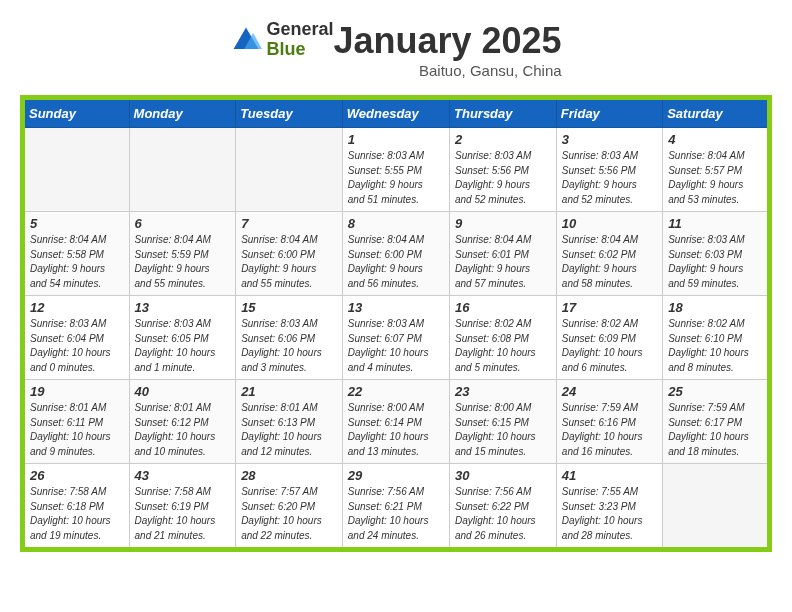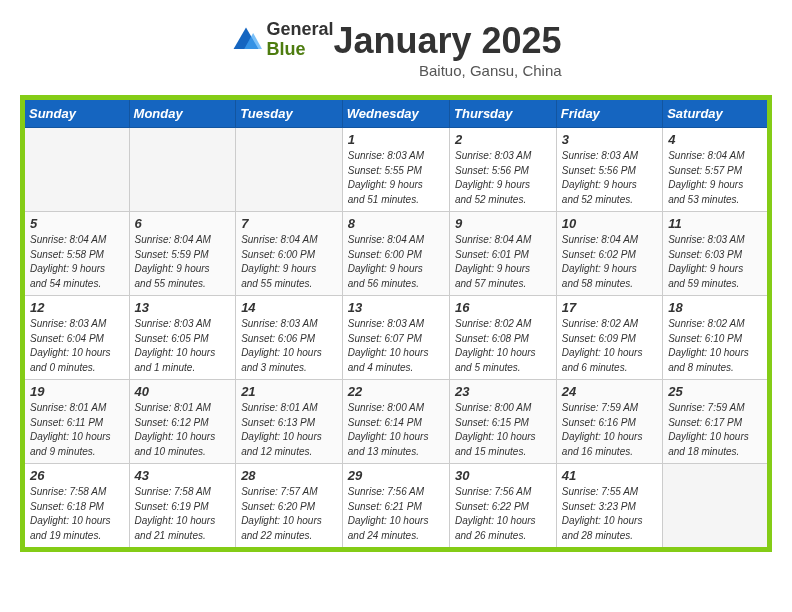--- a/index.html
+++ b/index.html
@@ -213,21 +213,21 @@
 and 0 minutes.</div>
         </td>
         <td>
           <span class="day-num">13</span>
           <div class="day-info" style="white-space: pre-line;">Sunrise: 8:03 AM
 Sunset: 6:05 PM
 Daylight: 10 hours
 and 1 minute.</div>
         </td>
         <td>
-          <span class="day-num">14</span>
+          <span class="day-num">15</span>
           <div class="day-info" style="white-space: pre-line;">Sunrise: 8:03 AM
 Sunset: 6:06 PM
 Daylight: 10 hours
 and 3 minutes.</div>
         </td>
         <td>
           <span class="day-num">13</span>
           <div class="day-info" style="white-space: pre-line;">Sunrise: 8:03 AM
 Sunset: 6:07 PM
 Daylight: 10 hours

